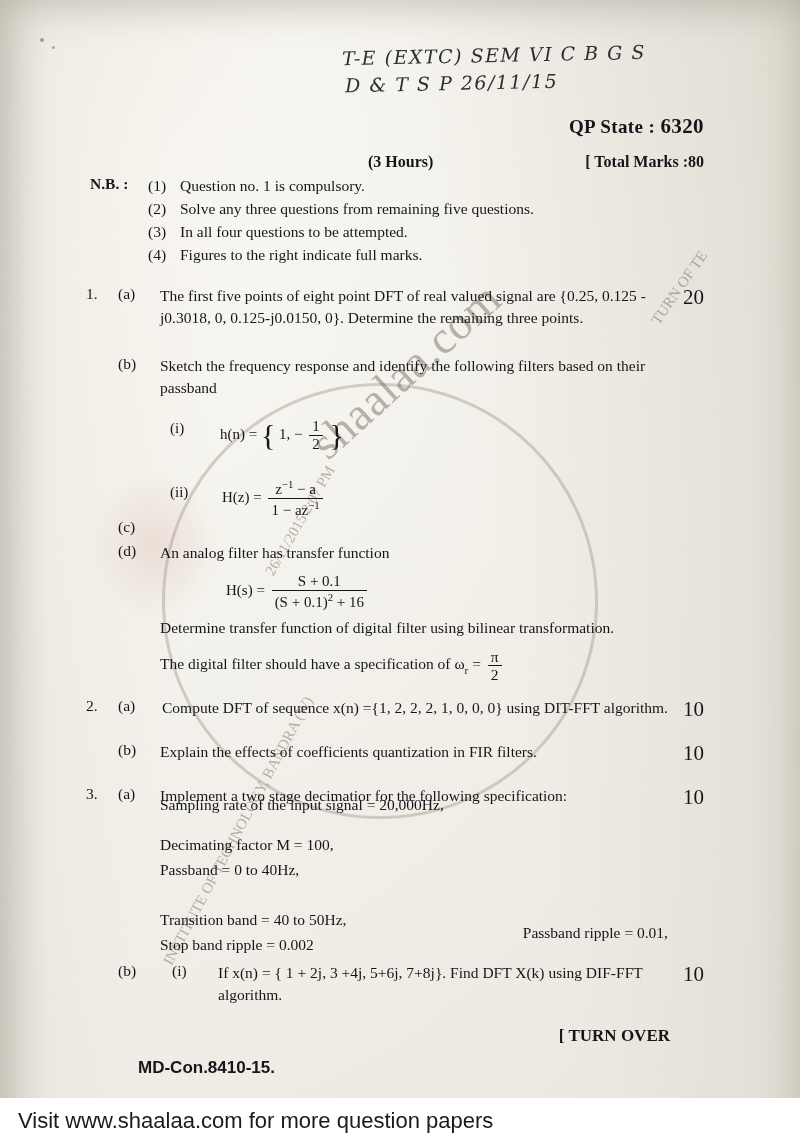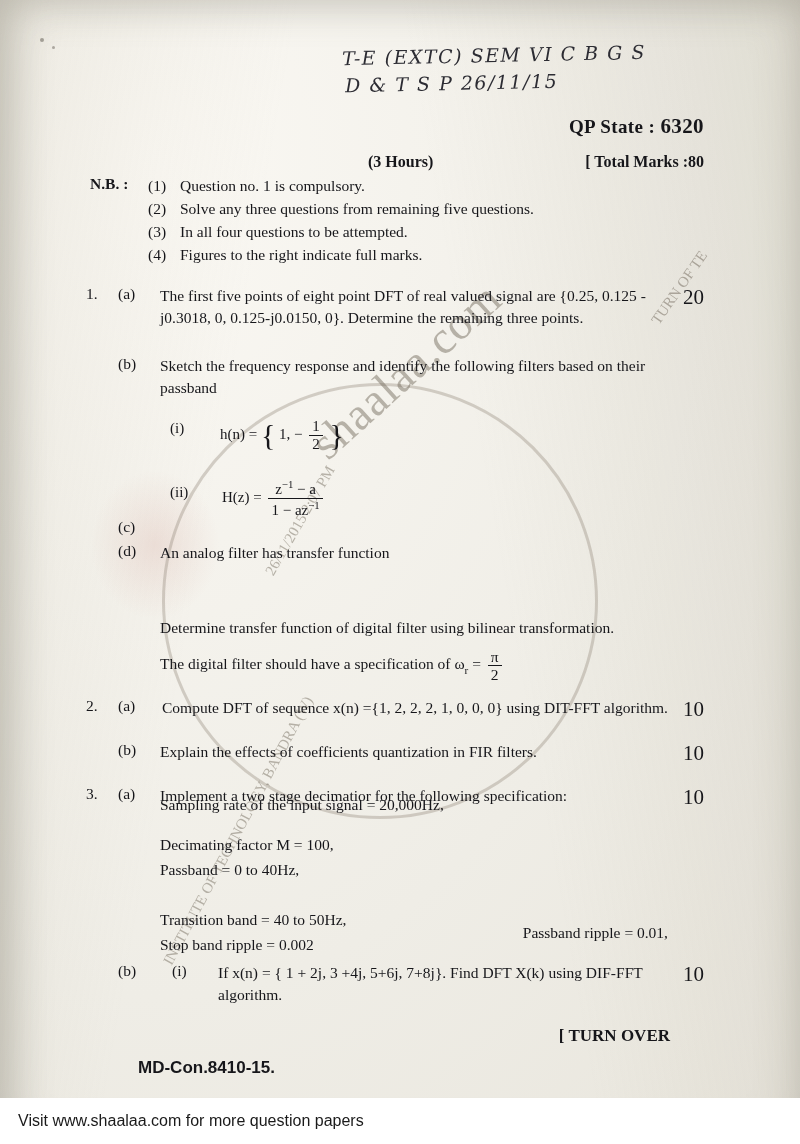--- a/index.html
+++ b/index.html
@@ -43,21 +43,21 @@
     bottom: 0;
     width: 800px;
     height: 46px;
     background: #ffffff;
     display: flex;
     align-items: center;
     z-index: 40;
   }
   .footer-bar span {
     font-family: "Liberation Sans", sans-serif;
-    font-size: 16px;
+    font-size: 22px;
     color: #1a1a1a;
     padding-left: 18px;
   }
 
   
   .watermark {
     position: absolute;
     left: 162px;
     top: 383px;
     width: 430px;
@@ -323,20 +323,27 @@
         <span class="top">z<span class="sup">−1</span> − a</span>
         <span class="bot">1 − az<span class="sup">−1</span></span>
       </span>
     </div>
 
     <div class="qsub" style="top:518px;">(c)</div>
 
     <div class="qsub" style="top:542px;">(d)</div>
     <div class="qtext" style="top:542px;">An analog filter has transfer function</div>
 
+    <div class="mathline" style="left:226px; top:573px;">
+      H(s) =
+      <span class="frac">
+        <span class="top">S + 0.1</span>
+        <span class="bot">(S + 0.1)<span class="sup">2</span> + 16</span>
+      </span>
+    </div>
 
     <div class="qtext" style="top:617px;">Determine transfer function of digital filter using bilinear transformation.</div>
 
     <div class="mathline" style="left:160px; top:648px; font-size:15.5px;">
       The digital filter should have a specification of ω<span class="sub">r</span> =
       <span class="frac"><span class="top">π</span><span class="bot">2</span></span>
     </div>
 
     <div class="qnum" style="top:697px;">2.</div>
     <div class="qsub" style="top:697px;">(a)</div>

